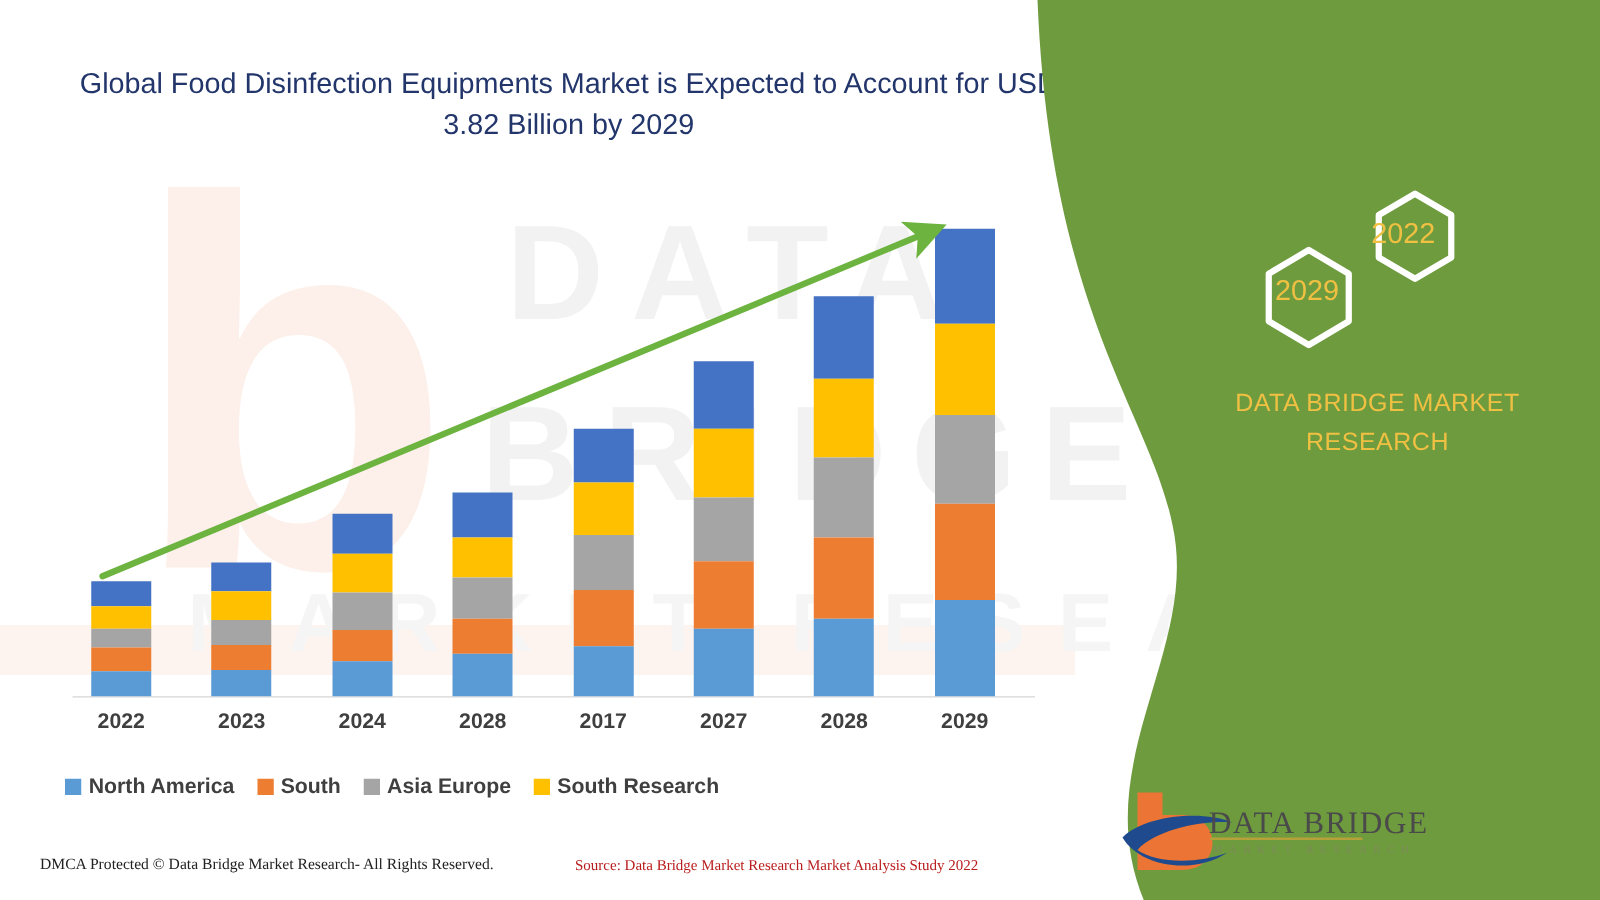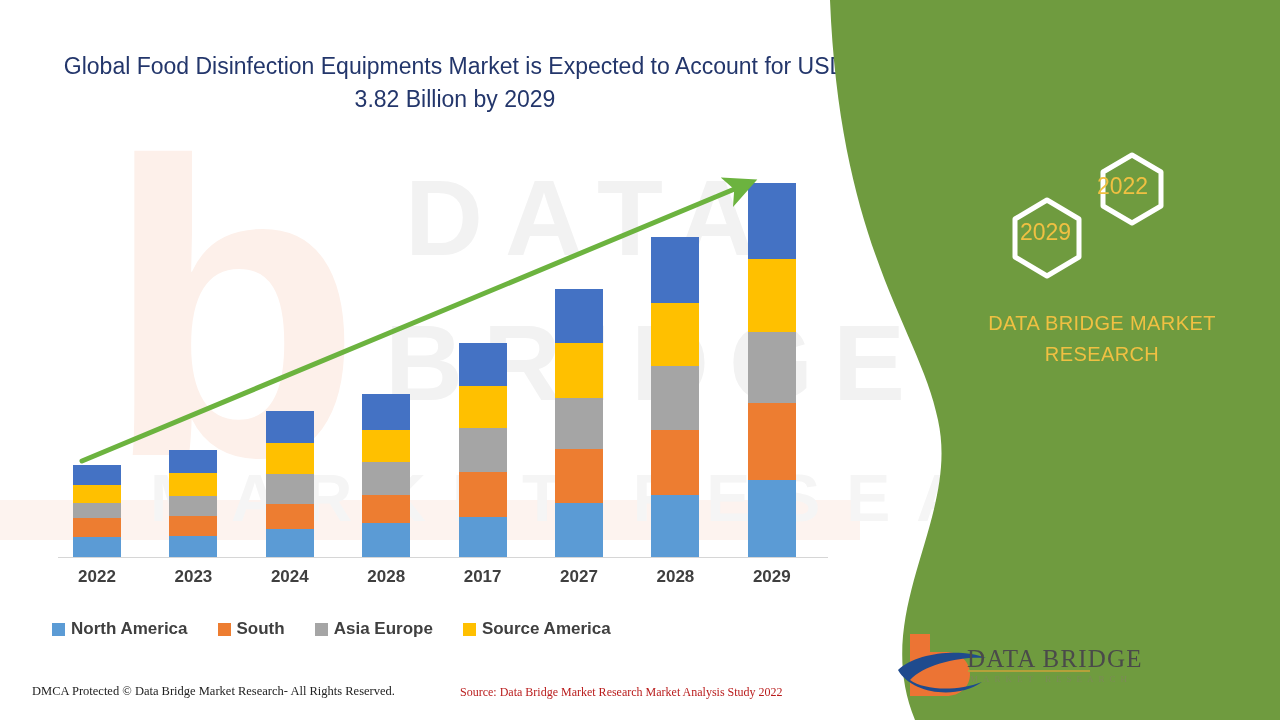--- a/index.html
+++ b/index.html
@@ -76,21 +76,21 @@
   .xlabels{ position:absolute; left:0; top:567px; width:860px; height:28px; }
   .xlabel{
     position:absolute; width:60px; text-align:center;
     color:#3f3f3f; font-size:17px; font-weight:700;
     font-family:"Liberation Sans", sans-serif;
   }
 
   
   #legend{
     position:absolute; left:52px; top:617px; height:24px;
-    display:flex; align-items:center; gap:12px;
+    display:flex; align-items:center; gap:0px;
   }
   .leg-item{ display:flex; align-items:center; margin-right:18px; }
   .leg-swatch{ width:13px; height:13px; margin-right:6px; display:inline-block; }
   .leg-text{ color:#3f3f3f; font-size:17px; font-weight:700; white-space:nowrap; }
 
   
   #footer-dmca{
     position:absolute; left:32px; top:684px; color:#222;
     font-size:12.5px; font-family:"Liberation Serif", serif; white-space:nowrap;
   }
@@ -201,21 +201,21 @@
       <div class="leg-item">
         <span class="leg-swatch" style="background: rgb(237, 125, 49);"></span>
         <span class="leg-text">South</span>
       </div>
       <div class="leg-item">
         <span class="leg-swatch" style="background: rgb(165, 165, 165);"></span>
         <span class="leg-text">Asia Europe</span>
       </div>
       <div class="leg-item">
         <span class="leg-swatch" style="background: rgb(255, 192, 0);"></span>
-        <span class="leg-text">Source America</span>
+        <span class="leg-text">South Research</span>
       </div>
     </div>
 
   <div id="footer-dmca">DMCA Protected © Data Bridge Market Research- All Rights Reserved.</div>
   <div id="footer-source">Source: Data Bridge Market Research Market Analysis Study 2022</div>
 
   <div id="green-panel">
     <svg width="470" height="720" viewBox="0 0 470 720">
       <path id="panel-shape" d="M 20 0 L 470 0 L 470 720 L 105 720 C 60 610 150 520 128 420 C 110 330 30 250 20 0 Z" fill="#6f9b3f"></path>
     </svg>

